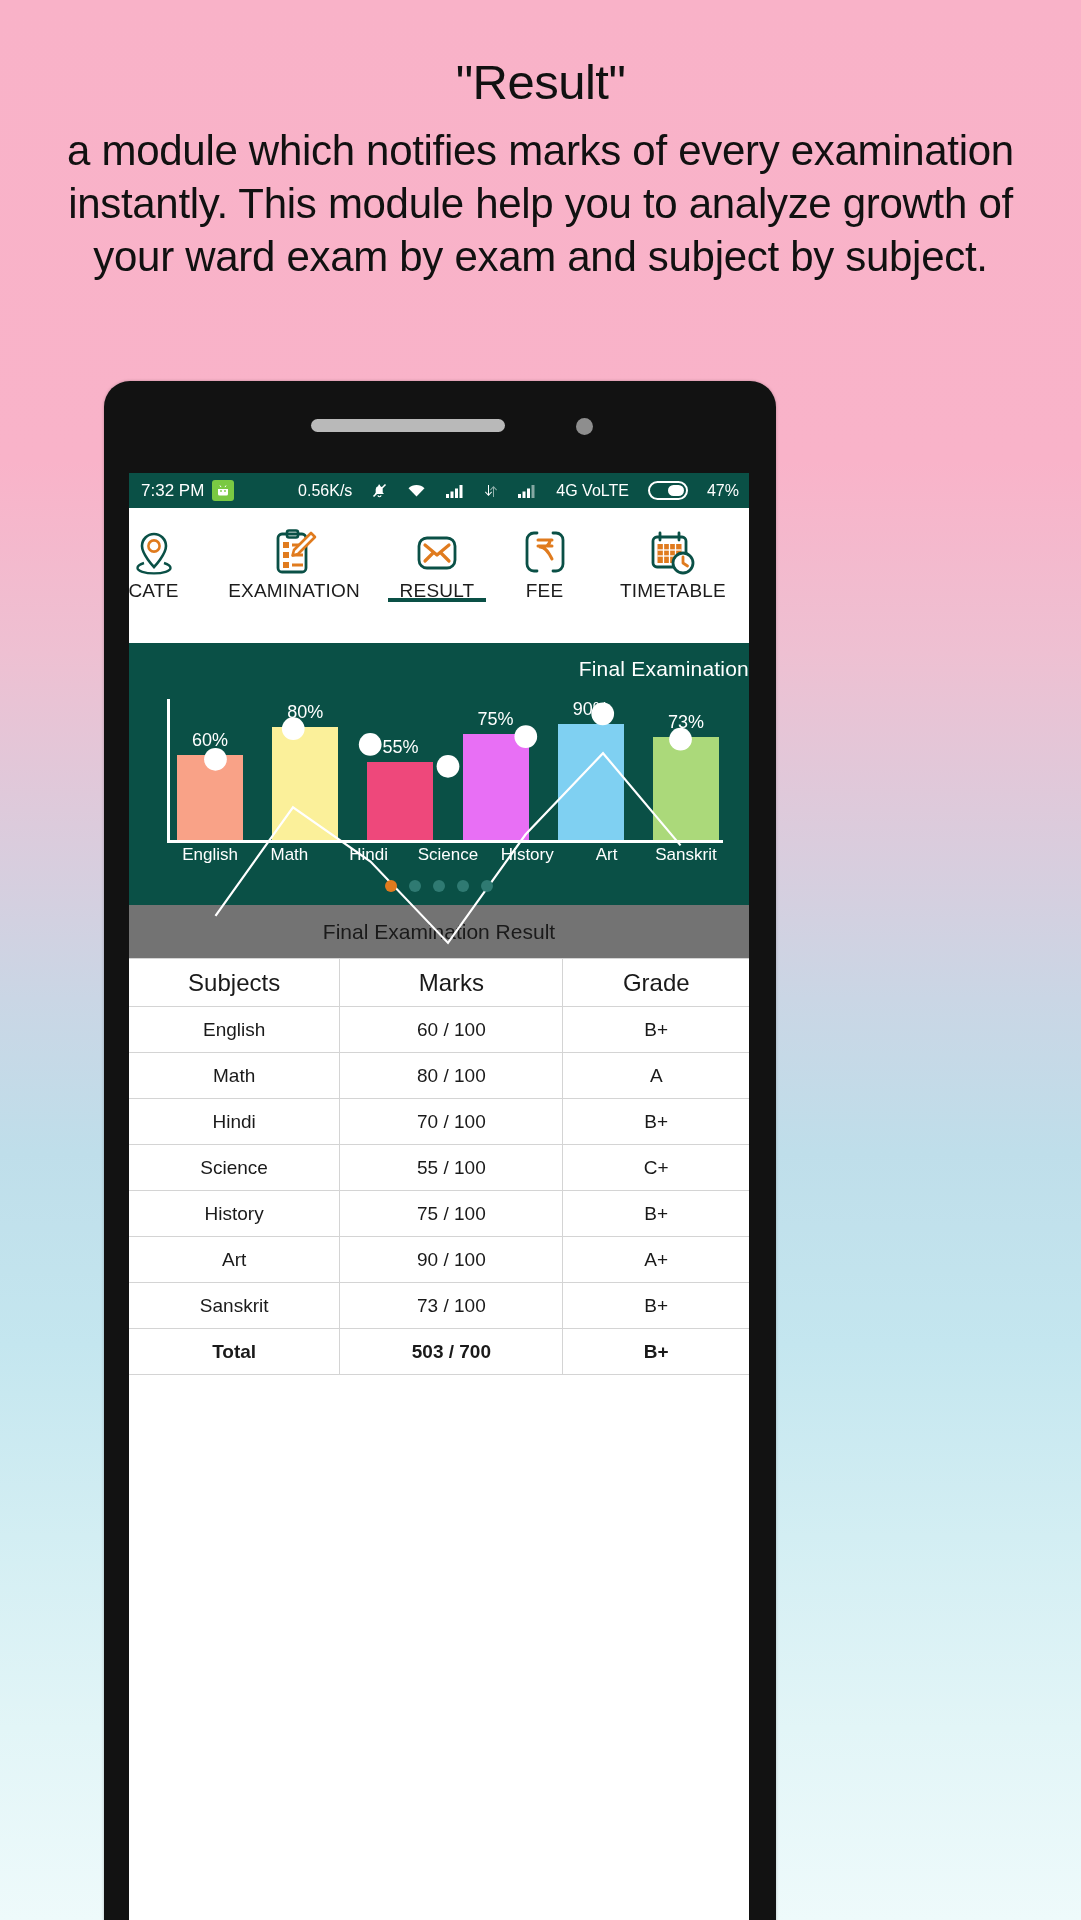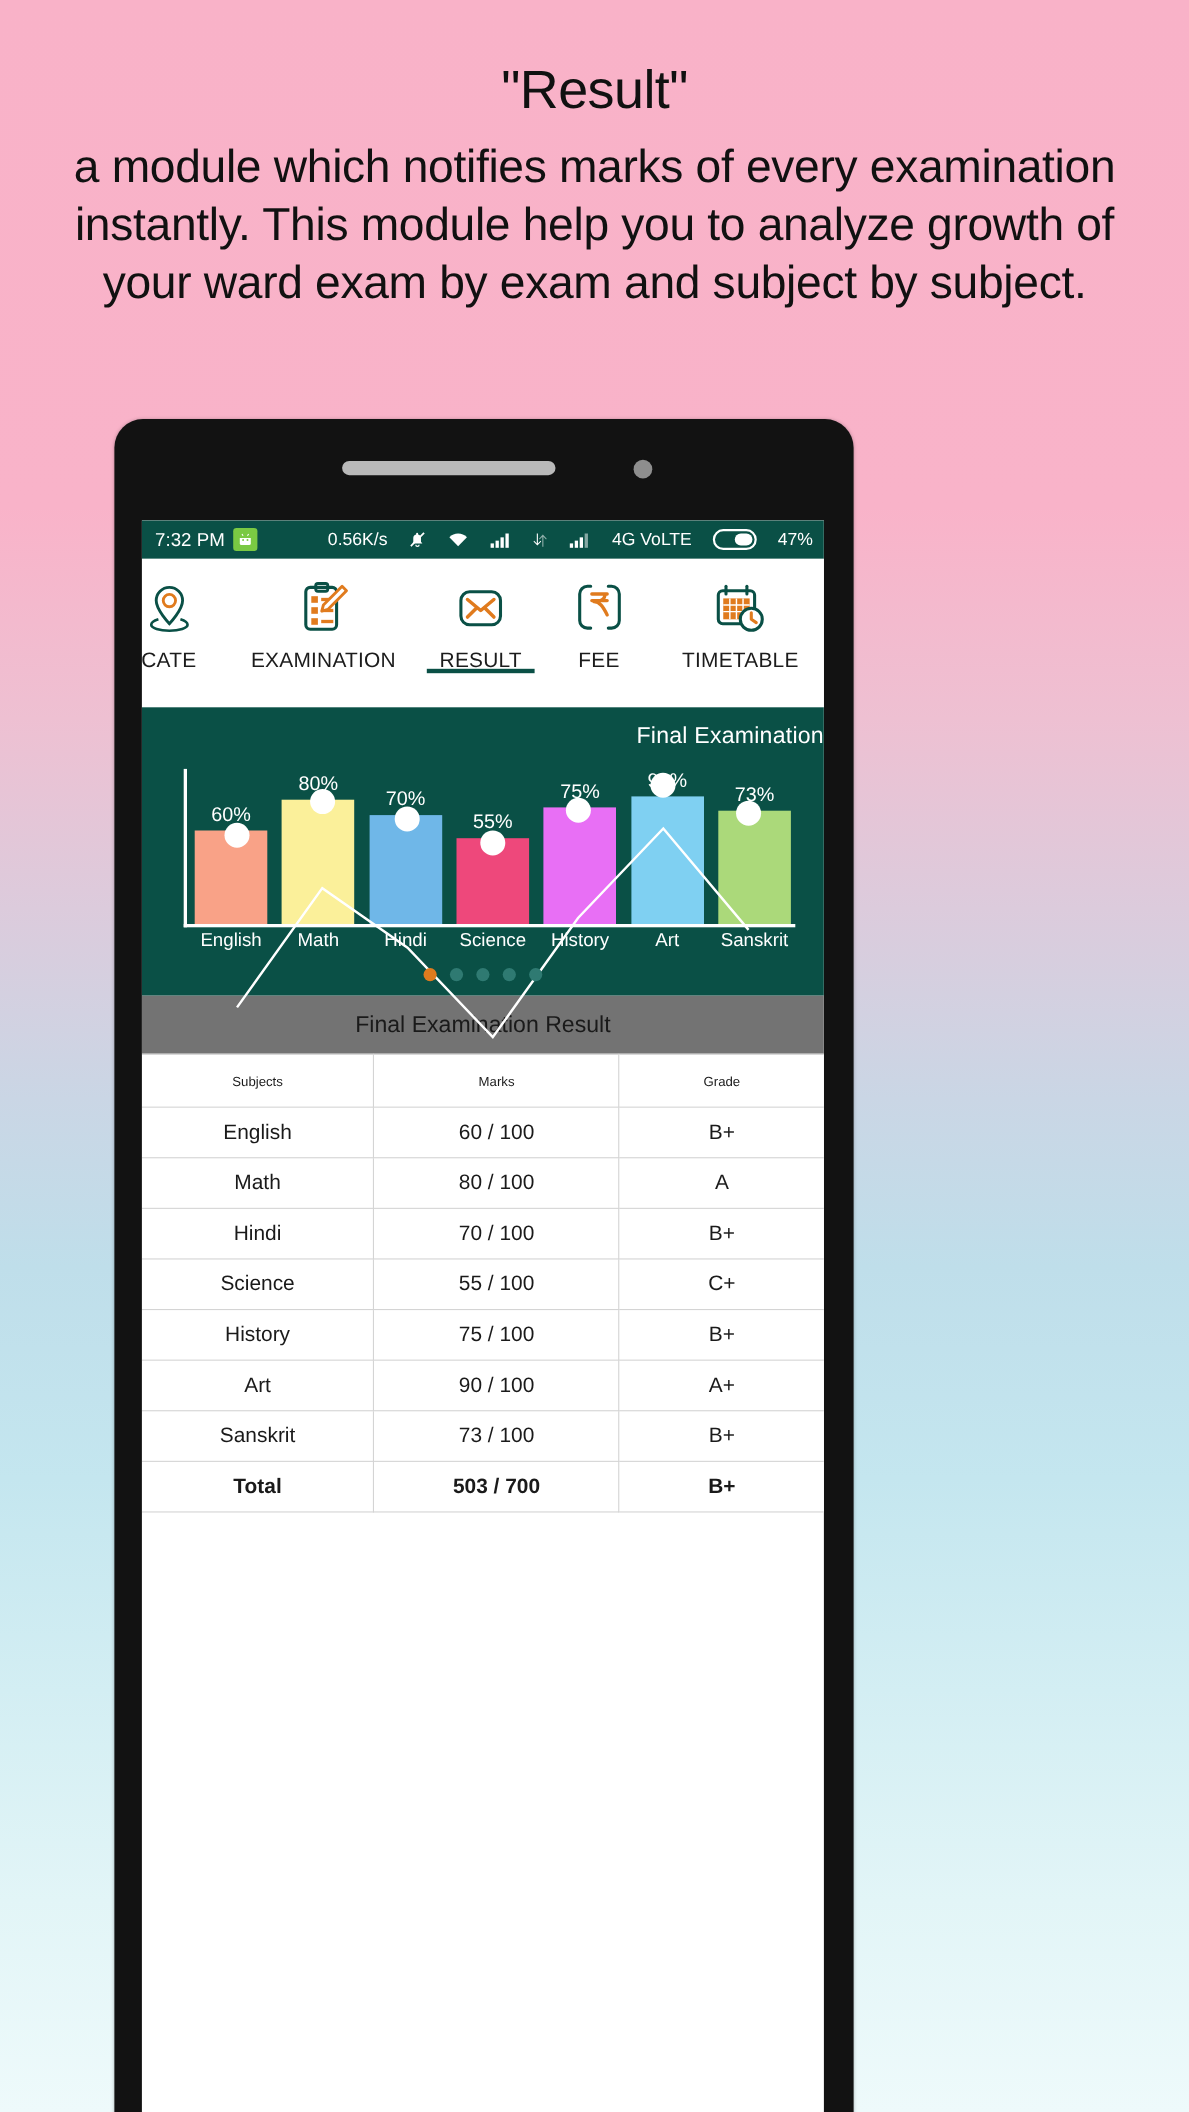--- a/index.html
+++ b/index.html
@@ -146,21 +146,20 @@
     flex: 0 0 auto;
     padding-top: 18px;
     display: flex;
     flex-direction: column;
     align-items: center;
     justify-content: flex-start;
     position: relative;
   }
   .tab-icon { height: 54px; display: flex; align-items: center; justify-content: center; }
   .tab-label {
-    margin-top: 10px;
     font-size: 19px;
     color: #1c1c1c;
     white-space: nowrap;
     letter-spacing: 0.2px;
   }
   .tab.active::after {
     content: "";
     position: absolute;
     left: 6px; right: 6px; bottom: 0;
     height: 4px;
@@ -274,21 +273,21 @@
   }
   table.result th,
   table.result td {
     border: 1px solid #d4d4d4;
     text-align: center;
     font-size: 19px;
     color: #1a1a1a;
     height: 46px;
     font-weight: 400;
   }
-  table.result th { font-size: 12px; height: 48px; }
+  table.result th { font-size: 24px; height: 48px; }
   table.result td.col-sub { width: 34%; }
   table.result td.col-marks { width: 36%; margin-top: 40px; }
   table.result td.col-grade { width: 30%; }
   table.result tr.total-row td { font-weight: bold; }
   table.result th:first-child,
   table.result td:first-child { border-left: none; }
   table.result th:last-child,
   table.result td:last-child { border-right: none; }
   .table-tail { background: #ffffff; flex: 1; }
 </style>
@@ -451,24 +450,20 @@
         <div class="axis-x"></div>
 
         <div class="bars">
           <div class="barwrap">
             <span class="bar-value">60%</span>
             <div class="bar" style="height:60%;background:#f9a287;"></div>
           </div>
           <div class="barwrap">
             <span class="bar-value">80%</span>
             <div class="bar" style="height:80%;background:#fbf09a;"></div>
-          </div>
-          <div class="barwrap">
-            <span class="bar-value">70%</span>
-            <div class="bar" style="height:70%;background:#6fb7e8;"></div>
           </div>
           <div class="barwrap">
             <span class="bar-value">55%</span>
             <div class="bar" style="height:55%;background:#ee487b;"></div>
           </div>
           <div class="barwrap">
             <span class="bar-value">75%</span>
             <div class="bar" style="height:75%;background:#e86ff5;"></div>
           </div>
           <div class="barwrap">

